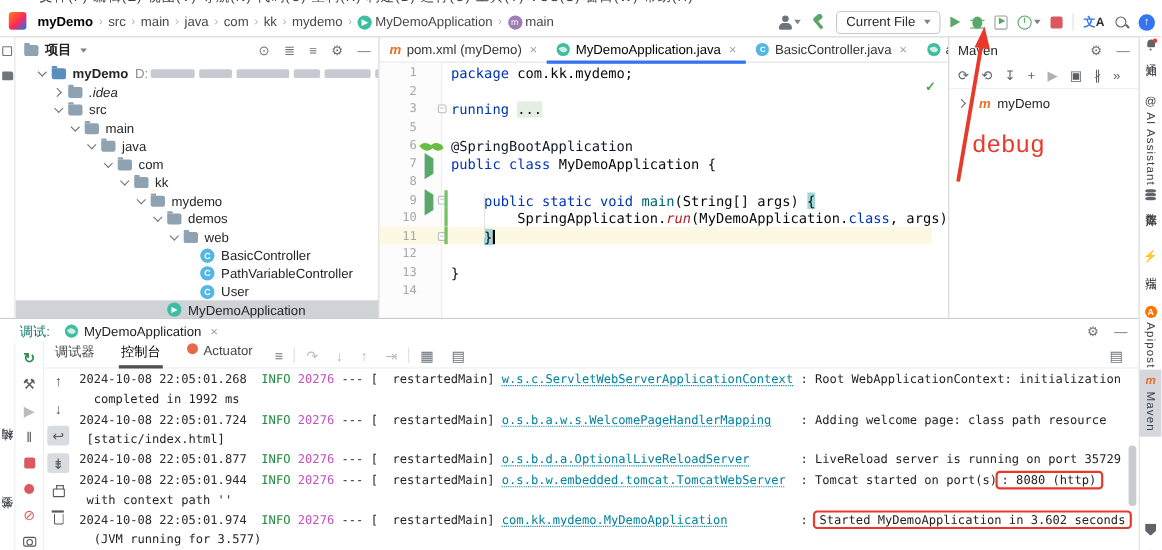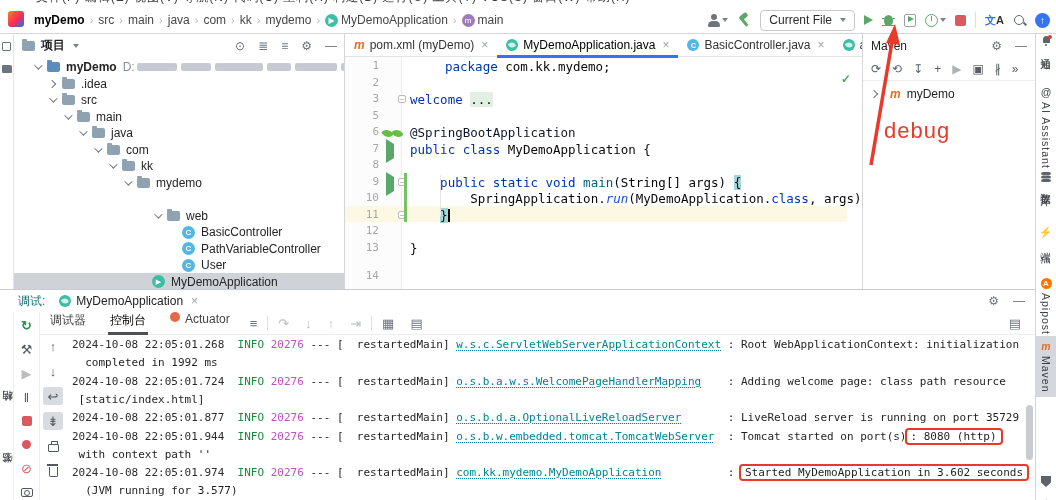--- a/index.html
+++ b/index.html
@@ -92,21 +92,21 @@
   .gut-ic { position:absolute; }
   .leaf { width:9px; height:9px; background:#68bd45; border-radius:0 80% 20% 80%; transform:rotate(-35deg); display:inline-block; }
   .run-tri { width:0; height:0; border-top:5px solid transparent; border-bottom:5px solid transparent; border-left:8px solid #59a869; }
   .fold-sq { position:absolute; width:8px; height:8px; border:1px solid #b9bcc0; border-radius:2px; background:#fff; color:#8a8f96; font-size:7px; line-height:6px; text-align:center; }
   .vcs-bar { position:absolute; left:59px; width:3px; background:#77c267; }
   .codeline { position:absolute; left:65px; font-family:"DejaVu Sans Mono", monospace; font-size:12.5px; white-space:pre; }
   .cur-line { position:absolute; left:0; width:502px; height:16.5px; background:#fcf8e3; }
   .kw { color:#0033b3; }
   .pl { color:#080808; }
   .fn { color:#00627a; }
-  .it { color:#1d4ed8; font-style:italic; }
+  .it { color:#b91c1c; font-style:italic; }
   .fold { background:#e3efe3; color:#080808; }
   .hl { background:#a3d6d8; color:#080808; }
   .caret { display:inline-block; width:2px; height:13px; background:#000; vertical-align:-2px; }
   .indent-guide { position:absolute; width:1px; background:#e6e6e6; }
   .ok-check { position:absolute; color:#4ea653; font-size:12px; font-weight:bold; }
 
   #maven { left:862px; top:34px; width:173px; height:255px; border-left:1px solid #d3d5d8; }
   #maven-header { display:flex; align-items:center; height:23px; padding:0 8px; }
   #maven-title { color:#222; }
   #maven-tools { display:flex; align-items:center; gap:11px; height:24px; padding:0 8px; border-bottom:1px solid #eceef0; color:#5a5f66; font-size:12px; }
@@ -253,21 +253,21 @@
       <span class="mini-caret"></span>
       <span class="ph-icons">
         <span>⊙</span>
         <span>≣</span>
         <span>≡</span>
         <span>⚙</span>
         <span>—</span>
       </span>
     </div>
     <div class="abs" id="tree">
-        <div class="trow" style="top: 18px; padding-left: 35px;">
+        <div class="trow" style="top: 18px; padding-left: 35px; font-style: italic;">
           <span class="chev c"></span>
           <span class="fold-ic"></span>
           <span>.idea</span>
         </div>
         <div class="trow" style="top: 34.5px; padding-left: 35px;">
           <span class="chev e"></span>
           <span class="fold-ic"></span>
           <span>src</span>
         </div>
         <div class="trow" style="top: 51px; padding-left: 50px;">
@@ -287,20 +287,25 @@
         </div>
         <div class="trow" style="top: 100.5px; padding-left: 95px;">
           <span class="chev e"></span>
           <span class="fold-ic"></span>
           <span>kk</span>
         </div>
         <div class="trow" style="top: 117px; padding-left: 110px;">
           <span class="chev e"></span>
           <span class="fold-ic"></span>
           <span>mydemo</span>
+        </div>
+        <div class="trow" style="top: 133.5px; padding-left: 125px;">
+          <span class="chev e"></span>
+          <span class="fold-ic"></span>
+          <span>demos</span>
         </div>
         <div class="trow" style="top: 150px; padding-left: 140px;">
           <span class="chev e"></span>
           <span class="fold-ic"></span>
           <span>web</span>
         </div>
         <div class="trow" style="top: 166.5px; padding-left: 155px;">
           <span class="chev none"></span>
           <span class="cls-ic ic">C</span>
           <span>BasicController</span>
@@ -347,26 +352,26 @@
           <span class="x">×</span>
         </span>
         <span class="etab">
           <span class="tab-boot"></span>
           <span>a</span>
         </span>
       </div>
     <div class="abs" id="gutter-bg"></div>
     <div class="abs" id="code-area" style="left:0;top:23px;width:517px;height:232px;">
         <div class="lnum" style="left: 8px; top: 2px;">1</div>
-        <div class="codeline" style="top: 2px; margin-left: 35px;"><span class="kw">package</span><span class="pl"> com.kk.mydemo;</span></div>
+        <div class="codeline" style="top: 2px;"><span class="kw">package</span><span class="pl"> com.kk.mydemo;</span></div>
         <div class="lnum" style="left: 8px; top: 18.5px;">2</div>
         <div class="codeline" style="top: 18.5px;"></div>
         <div class="lnum" style="left: 8px; top: 35px;">3</div>
         <div class="fold-sq" style="left: 53px; top: 38px;">–</div>
-        <div class="codeline" style="top: 35px;"><span class="kw">welcome</span><span class="pl"> </span><span class="fold">...</span></div>
+        <div class="codeline" style="top: 35px;"><span class="kw">running</span><span class="pl"> </span><span class="fold">...</span></div>
         <div class="lnum" style="left: 8px; top: 51.5px;">5</div>
         <div class="codeline" style="top: 51.5px;"></div>
         <div class="lnum" style="left: 8px; top: 68px;">6</div>
         <div class="gut-ic" style="left: 38px; top: 70px;"><span class="leaf"></span><span class="leaf" style="margin-left: 1px;"></span></div>
         <div class="codeline" style="top: 68px;"><span class="" style="color: #0f172a;">@SpringBootApplication</span></div>
         <div class="lnum" style="left: 8px; top: 84.5px;">7</div>
         <div class="gut-ic" style="left: 41px; top: 86.5px;"><span class="run-tri"></span></div>
         <div class="codeline" style="top: 84.5px;"><span class="kw">public class </span><span class="pl">MyDemoApplication {</span></div>
         <div class="lnum" style="left: 8px; top: 101px;">8</div>
         <div class="codeline" style="top: 101px;"></div>
@@ -380,21 +385,21 @@
         <div class="codeline" style="top: 134px;"><span class="pl">        </span><span class="pl">SpringApplication.</span><span class="it">run</span><span class="pl">(MyDemoApplication.</span><span class="kw">class</span><span class="pl">, args);</span></div>
         <div class="cur-line" style="top: 148.5px;"></div>
         <div class="lnum" style="left: 8px; top: 150.5px;">11</div>
         <div class="fold-sq" style="left: 53px; top: 153.5px;">–</div>
         <div class="vcs-bar" style="top: 148.5px; height: 16.5px;"></div>
         <div class="codeline" style="top: 150.5px;"><span class="pl">    </span><span class="hl">}</span><span class="caret"></span></div>
         <div class="lnum" style="left: 8px; top: 167px;">12</div>
         <div class="codeline" style="top: 167px;"></div>
         <div class="lnum" style="left: 8px; top: 183.5px;">13</div>
         <div class="codeline" style="top: 183.5px;"><span class="pl">}</span></div>
-        <div class="lnum" style="left: 8px; top: 200px; margin-top: 12px;">14</div>
+        <div class="lnum" style="left: 8px; top: 200px;">14</div>
         <div class="codeline" style="top: 200px;"></div>
         <div class="indent-guide" style="left: 95px; top: 117.5px; height: 41.25px;"></div>
       </div>
     <div class="ok-check" style="left:496px; top:38px;">✓</div>
   </div>
 
   <div class="abs" id="maven">
     <div id="maven-header">
       <span id="maven-title">Maven</span>
       <span class="ph-icons">

